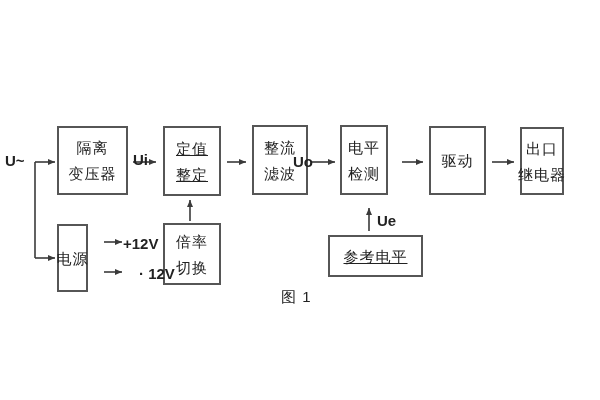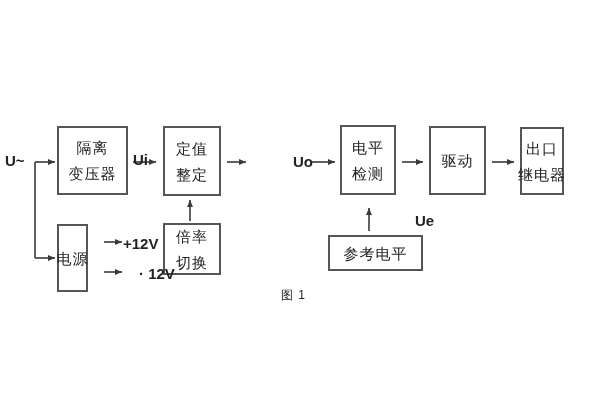--- a/index.html
+++ b/index.html
@@ -32,46 +32,46 @@
     flex-direction: column;
     align-items: center;
     justify-content: center;
     gap: 11px;
     font-size: 15px;
     letter-spacing: 1px;
     line-height: 1;
     white-space: nowrap;
   }
   #b-isolation { left: 57px;  top: 126px; width: 71px; height: 69px; }
-  #b-setpoint  { left: 163px; top: 126px; width: 58px; height: 70px; }
+  #b-setpoint  { left: 163px; top: 126px; width: 58px; height: 70px; text-decoration: underline; }
   #b-rectifier { left: 252px; top: 125px; width: 56px; height: 70px; }
-  #b-level     { left: 340px; top: 125px; width: 56px; height: 70px; }
+  #b-level     { left: 340px; top: 125px; width: 48px; height: 70px; }
   #b-drive     { left: 429px; top: 126px; width: 57px; height: 69px; }
   #b-output    { left: 520px; top: 127px; width: 44px; height: 68px; }
   #b-power     { left: 57px;  top: 224px; width: 31px; height: 68px; }
-  #b-ratio     { left: 163px; top: 223px; width: 58px; height: 52px; }
-  #b-ref       { left: 328px; top: 235px; width: 95px; height: 36px; }
+  #b-ratio     { left: 163px; top: 223px; width: 58px; height: 62px; }
+  #b-ref       { left: 328px; top: 235px; width: 95px; height: 42px; text-decoration: underline; }
   .sig {
     position: absolute;
     font-size: 15px;
     font-weight: bold;
     line-height: 1;
     white-space: nowrap;
   }
   #l-uin  { left: 5px;   top: 153px; }
   #l-ui   { left: 133px; top: 152px; }
   #l-uo   { left: 293px; top: 142px; margin-top: 12px; }
-  #l-ue   { left: 377px; top: 213px; margin-left: 38px; }
+  #l-ue   { left: 377px; top: 213px; }
   #l-p12  { left: 123px; top: 236px; }
   #l-m12  { left: 123px; top: 266px; margin-left: 16px; }
   .caption {
     position: absolute;
     left: 281px;
     top: 289px;
-    font-size: 12px;
+    font-size: 15px;
     line-height: 1;
     letter-spacing: 1px;
     white-space: nowrap;
   }
 </style>
 </head>
 <body>
 
 <div class="canvas">
 
@@ -100,20 +100,24 @@
   <div class="box" id="b-isolation">
     <span>隔离</span>
     <span>变压器</span>
   </div>
 
   <div class="box" id="b-setpoint">
     <span>定值</span>
     <span>整定</span>
   </div>
 
+  <div class="box" id="b-rectifier">
+    <span>整流</span>
+    <span>滤波</span>
+  </div>
 
   <div class="box" id="b-level">
     <span>电平</span>
     <span>检测</span>
   </div>
 
   <div class="box" id="b-drive">
     <span>驱动</span>
   </div>
 

